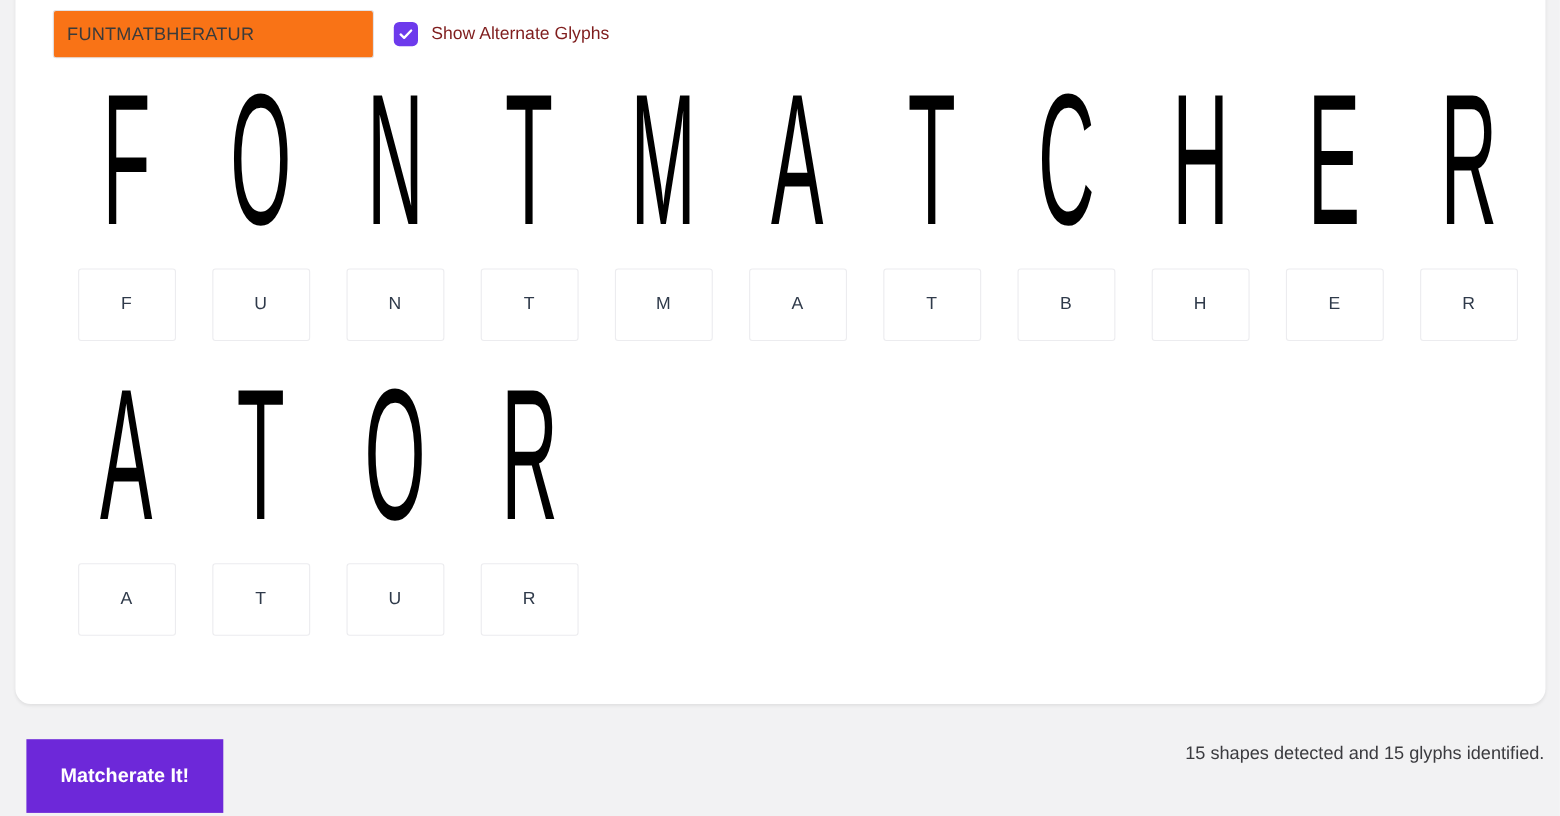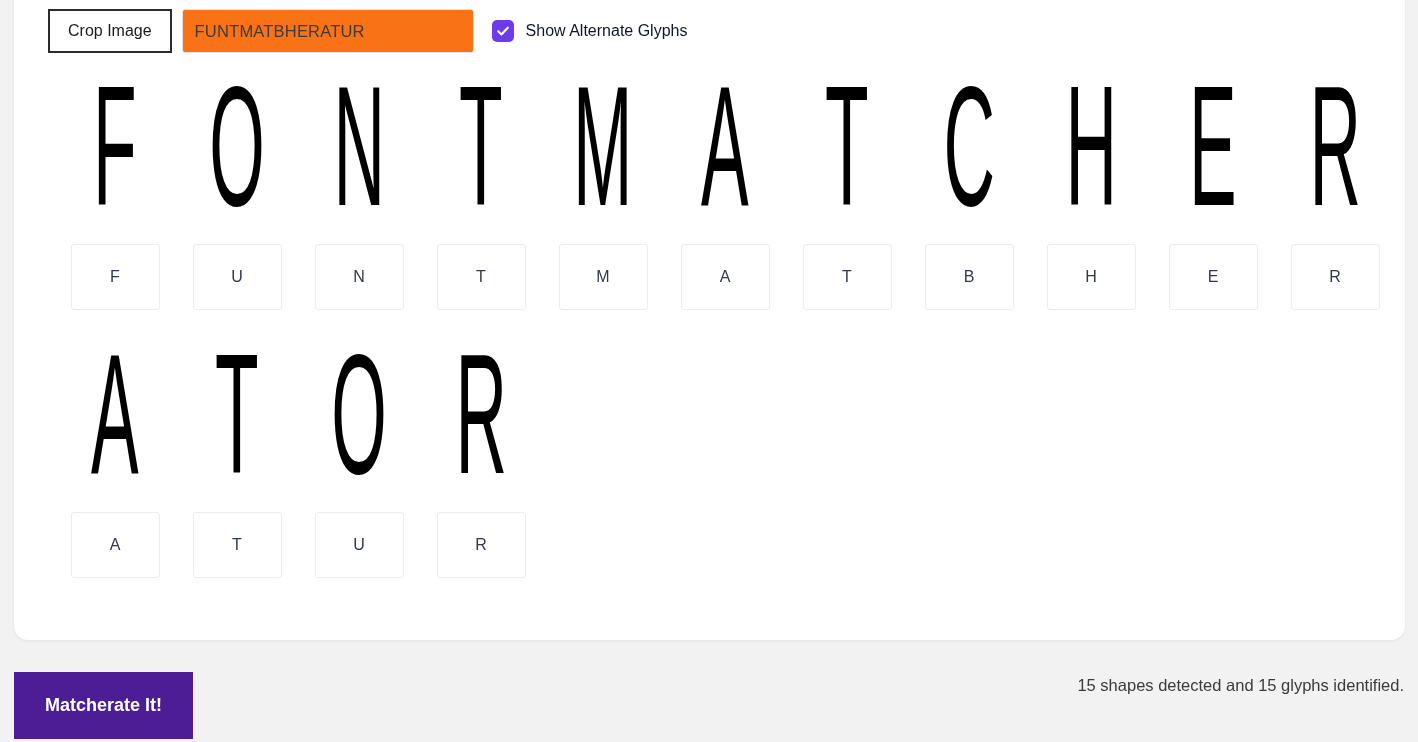--- a/index.html
+++ b/index.html
@@ -84,21 +84,21 @@
     background: #6d3aec;
     display: flex;
     align-items: center;
     justify-content: center;
     flex: 0 0 auto;
   }
   #alt-glyph-checkbox svg { display: block; }
   #alt-glyph-label {
     margin-left: 12px;
     font-size: 16px;
-    color: #0f172a;
+    color: #7f1d1d;
     white-space: nowrap;
   }
 
   
   .glyph-row {
     position: absolute;
     left: 40px;
     display: flex;
   }
   #glyph-row-1 { top: 72px; }
@@ -136,25 +136,25 @@
     justify-content: center;
     font-size: 16px;
     color: #2f3a4a;
     box-sizing: border-box;
     cursor: pointer;
   }
 
   
   #matcherate-button {
     position: absolute;
-    left: 14px;
+    left: 24px;
     top: 672px;
     width: 179px;
     height: 67px;
-    background: #4c1d95;
+    background: #6d28d9;
     border: none;
     border-radius: 0;
     color: #ffffff;
     font-family: "Liberation Sans", sans-serif;
     font-size: 18px;
     font-weight: bold;
     cursor: pointer;
     text-align: center;
   }
   #status-text {
@@ -167,21 +167,20 @@
   }
 </style>
 </head>
 <body>
 
 <div id="app-card">
 
   <div id="toolbar">
 
 
-    <button class="tool-btn" id="crop-image-button">Crop Image</button>
 
     <input id="glyph-text-input" type="text" value="FUNTMATBHERATUR" style="">
 
     <div id="alt-glyph-wrap">
       <span id="alt-glyph-checkbox">
         <svg width="14" height="14" viewBox="0 0 14 14" aria-hidden="true">
           <path d="M2.2 7.3 L5.4 10.4 L11.8 3.7" fill="none" stroke="#ffffff" stroke-width="2.1" stroke-linecap="round" stroke-linejoin="round"></path>
         </svg>
       </span>
       <span id="alt-glyph-label">Show Alternate Glyphs</span>

